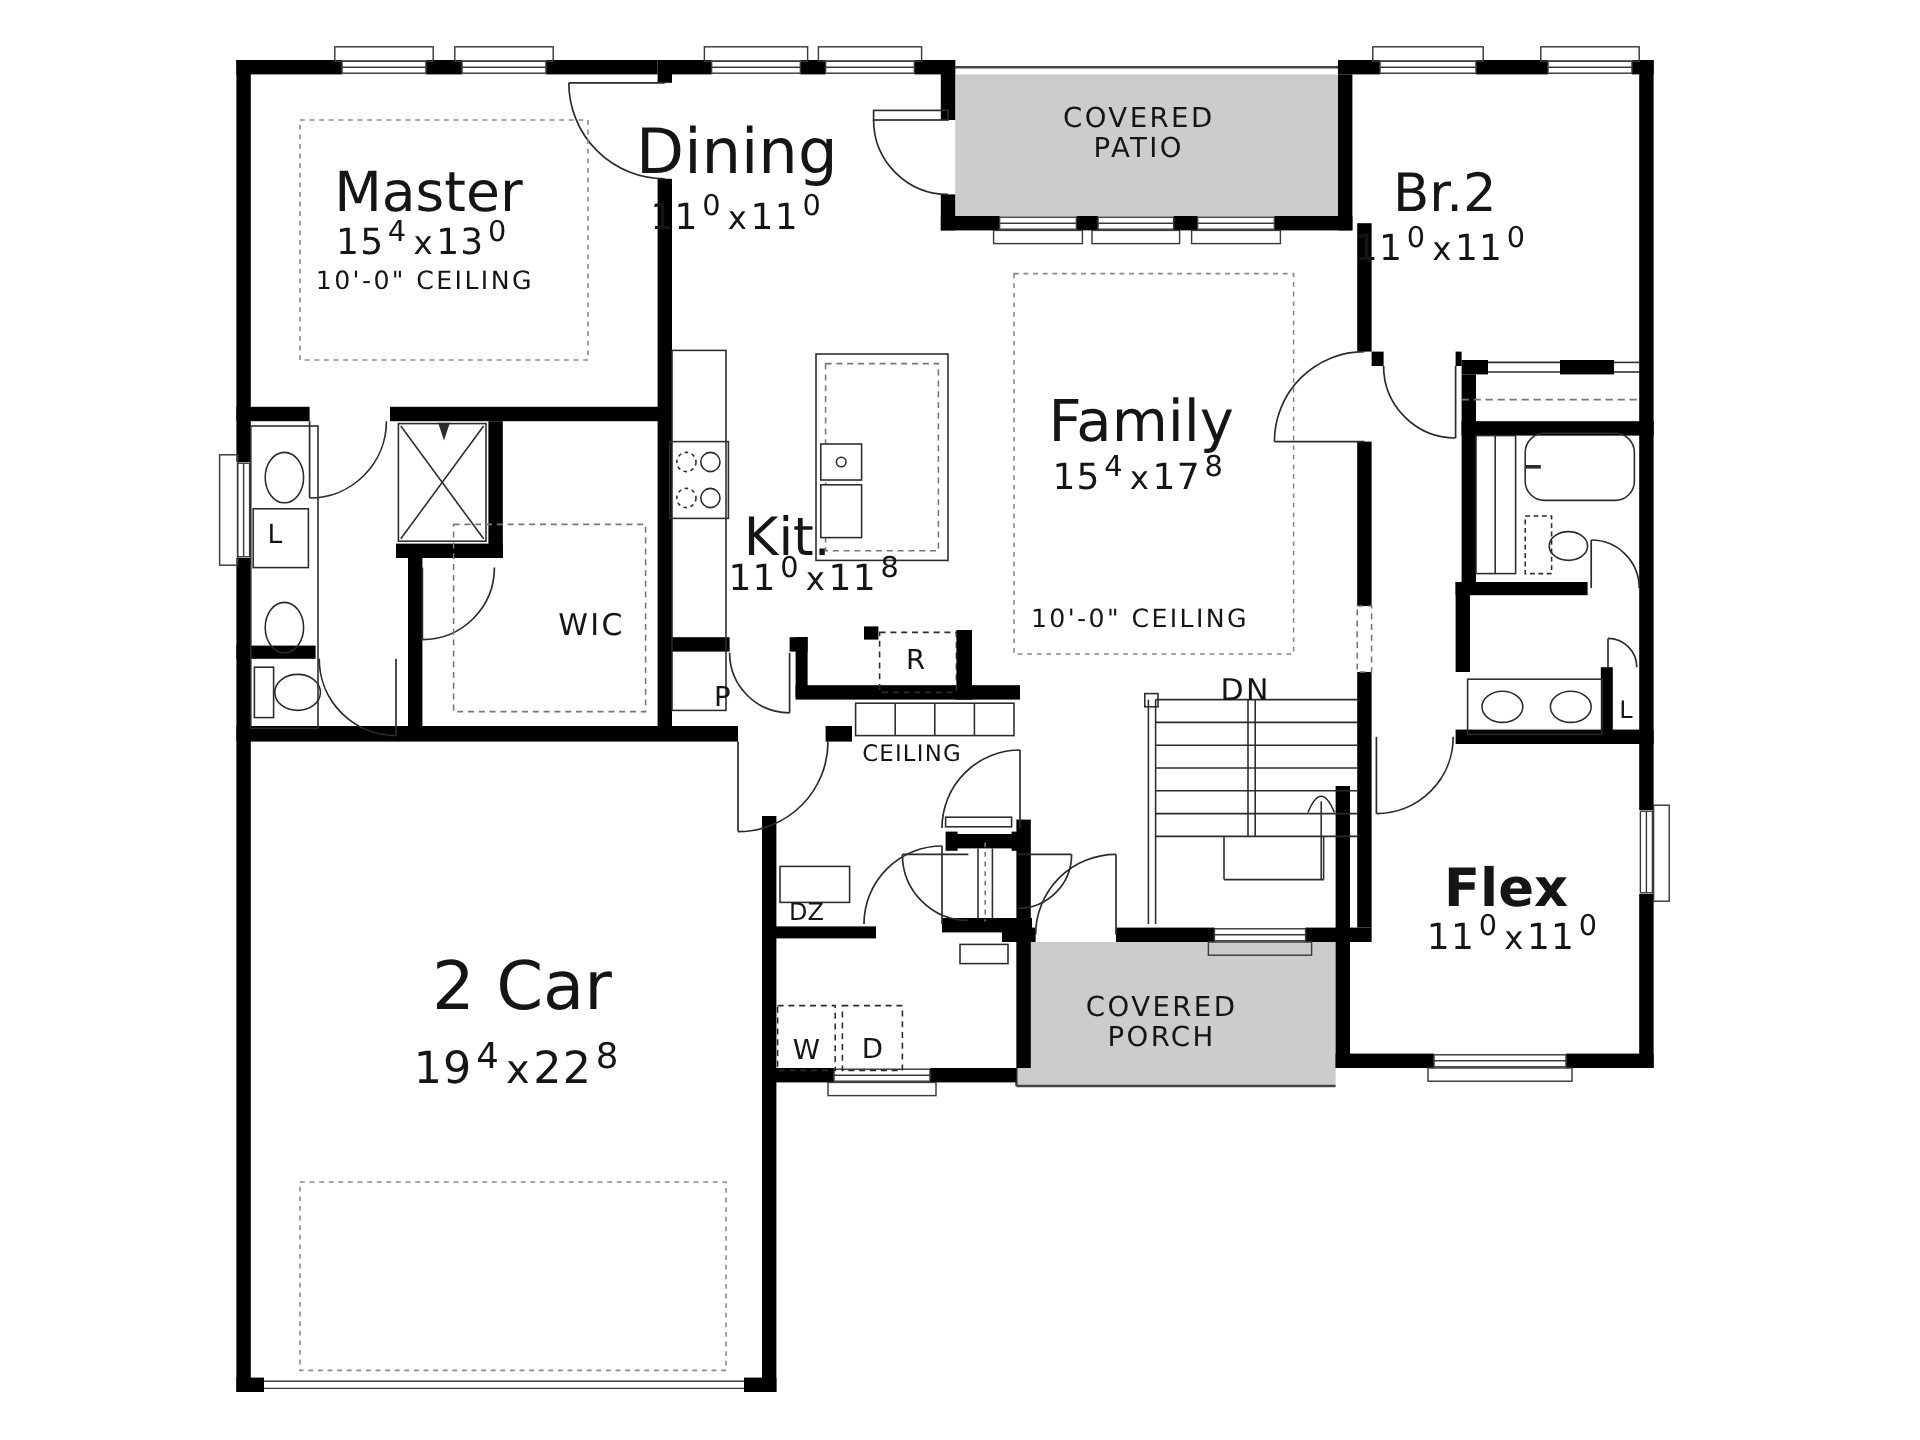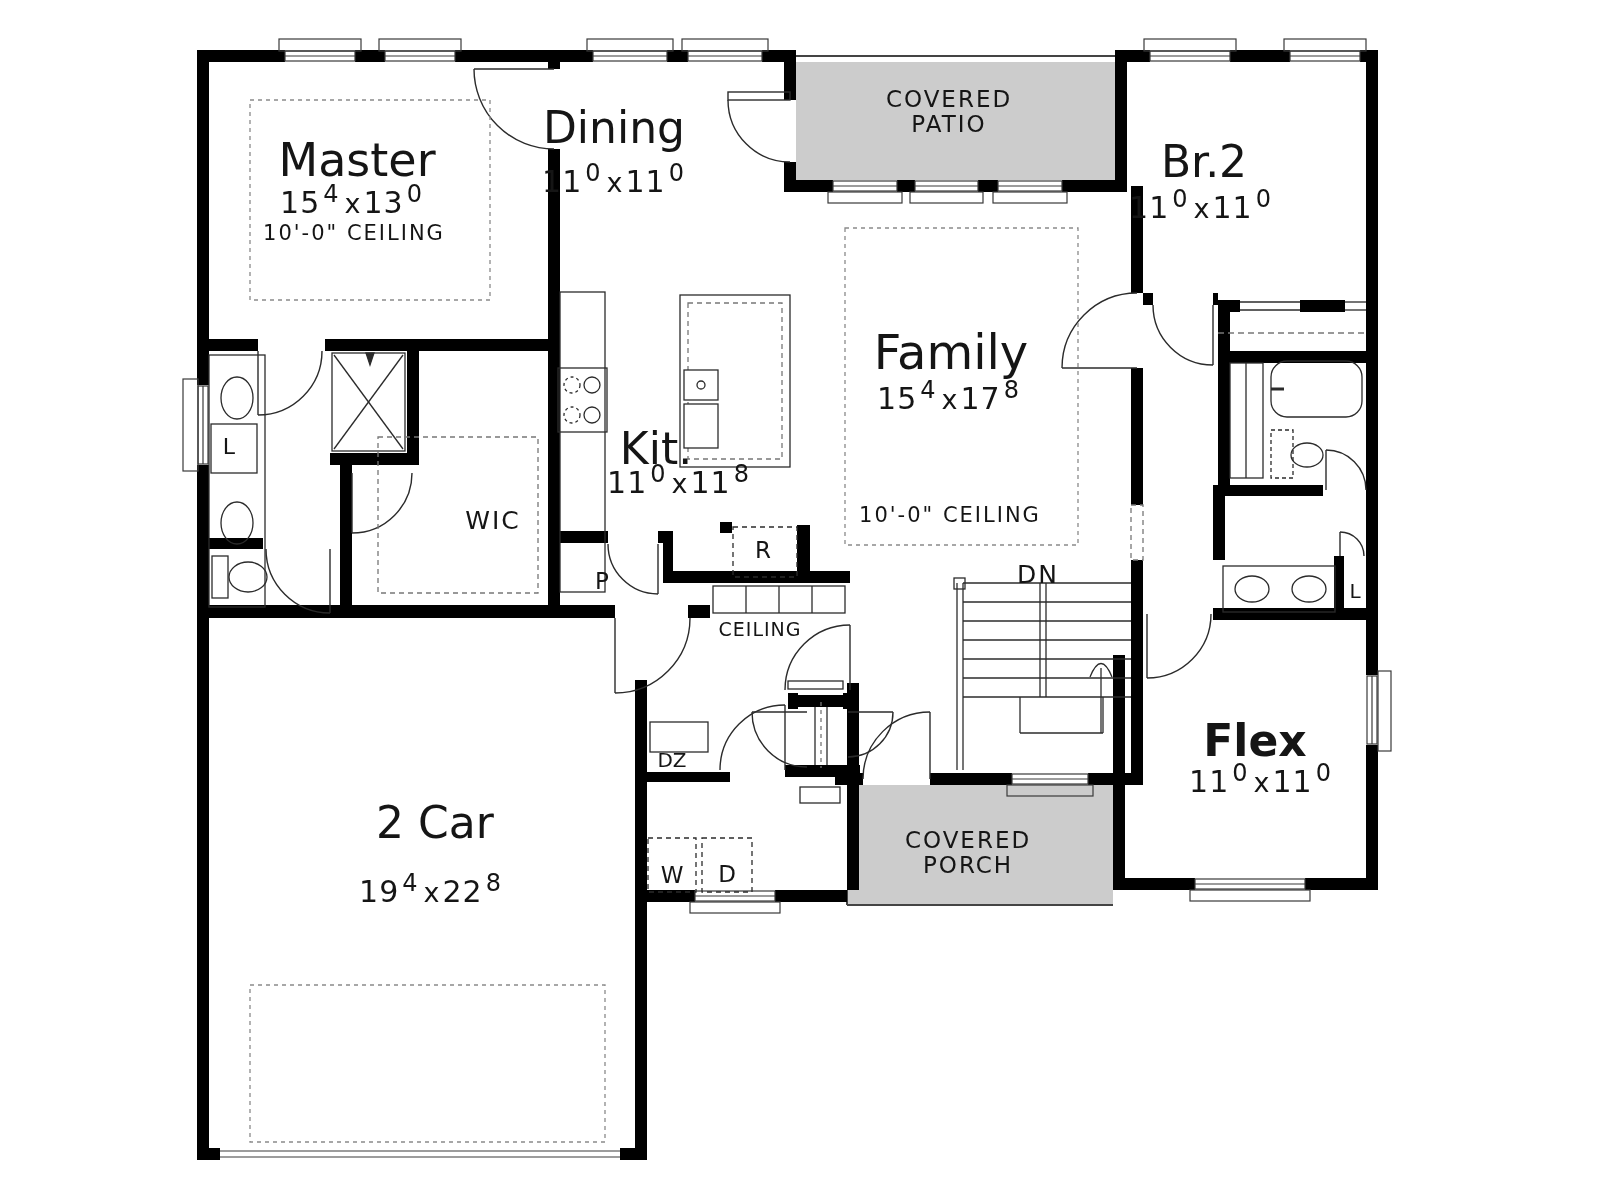--- a/index.html
+++ b/index.html
@@ -352,21 +352,21 @@
       <rect x="845" y="228" width="233" height="317"></rect>
       <rect x="250" y="985" width="355" height="157"></rect>
     </g>
   </g>
 </svg>
 
   <div class="lbl" style="left:357px;top:160px;font-size:46px;">Master</div>
   <div class="lbl dim" style="left:353px;top:202px;font-size:30px;"><span>15</span><span class="sup">4</span><span class="xsep">x</span><span>13</span><span class="sup">0</span></div>
   <div class="lbl caps" style="left:354px;top:234px;font-size:21px;">10'-0" CEILING</div>
 
-  <div class="lbl" style="left:614px;top:128px;font-size:44px;">Dining</div>
+  <div class="lbl" style="left:614px;top:128px;font-size:52px;">Dining</div>
   <div class="lbl dim" style="left:615px;top:181px;font-size:30px;"><span>11</span><span class="sup">0</span><span class="xsep">x</span><span>11</span><span class="sup">0</span></div>
 
   <div class="lbl two caps" style="left:949px;top:112px;font-size:23px;">
     <div>COVERED</div>
       <div>PATIO</div>
   </div>
 
   <div class="lbl" style="left:1204px;top:162px;font-size:44px;">Br.2</div>
   <div class="lbl dim" style="left:1202px;top:207px;font-size:30px;"><span>11</span><span class="sup">0</span><span class="xsep">x</span><span>11</span><span class="sup">0</span></div>
 
@@ -389,17 +389,17 @@
   <div class="lbl" style="left:1355px;top:591px;font-size:20px;">L</div>
 
   <div class="lbl two caps" style="left:968px;top:853px;font-size:23px;">
     <div>COVERED</div>
       <div>PORCH</div>
   </div>
 
   <div class="lbl" style="left:1255px;top:741px;font-size:44px;font-weight:bold;">Flex</div>
   <div class="lbl dim" style="left:1262px;top:781px;font-size:30px;"><span>11</span><span class="sup">0</span><span class="xsep">x</span><span>11</span><span class="sup">0</span></div>
 
-  <div class="lbl two" style="left:435px;top:823px;font-size:44px;">
+  <div class="lbl two" style="left:435px;top:823px;font-size:56px;">
     <div>2 Car</div>
   </div>
-  <div class="lbl dim" style="left:432px;top:891px;font-size:30px;"><span>19</span><span class="sup">4</span><span class="xsep">x</span><span>22</span><span class="sup">8</span></div>
+  <div class="lbl dim" style="left:432px;top:891px;font-size:37px;"><span>19</span><span class="sup">4</span><span class="xsep">x</span><span>22</span><span class="sup">8</span></div>
 </div>
 
 </body></html>

